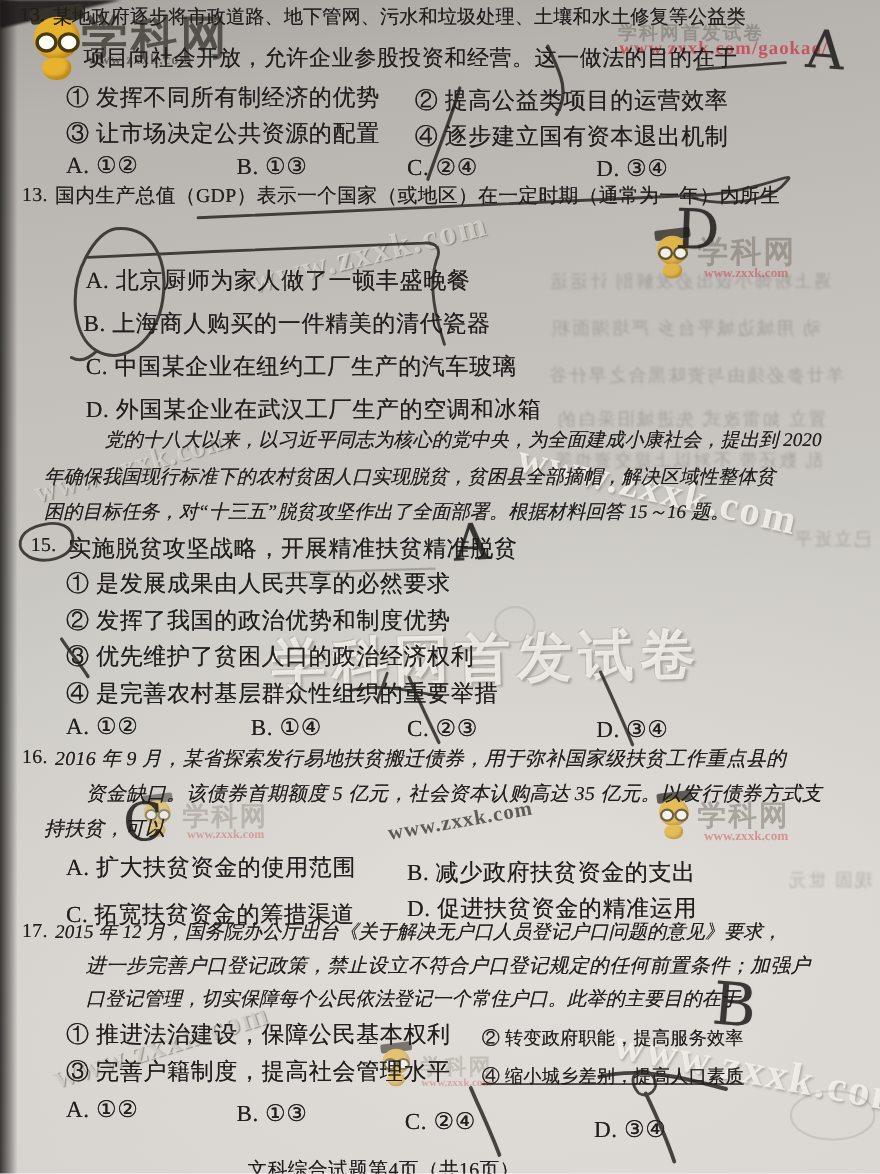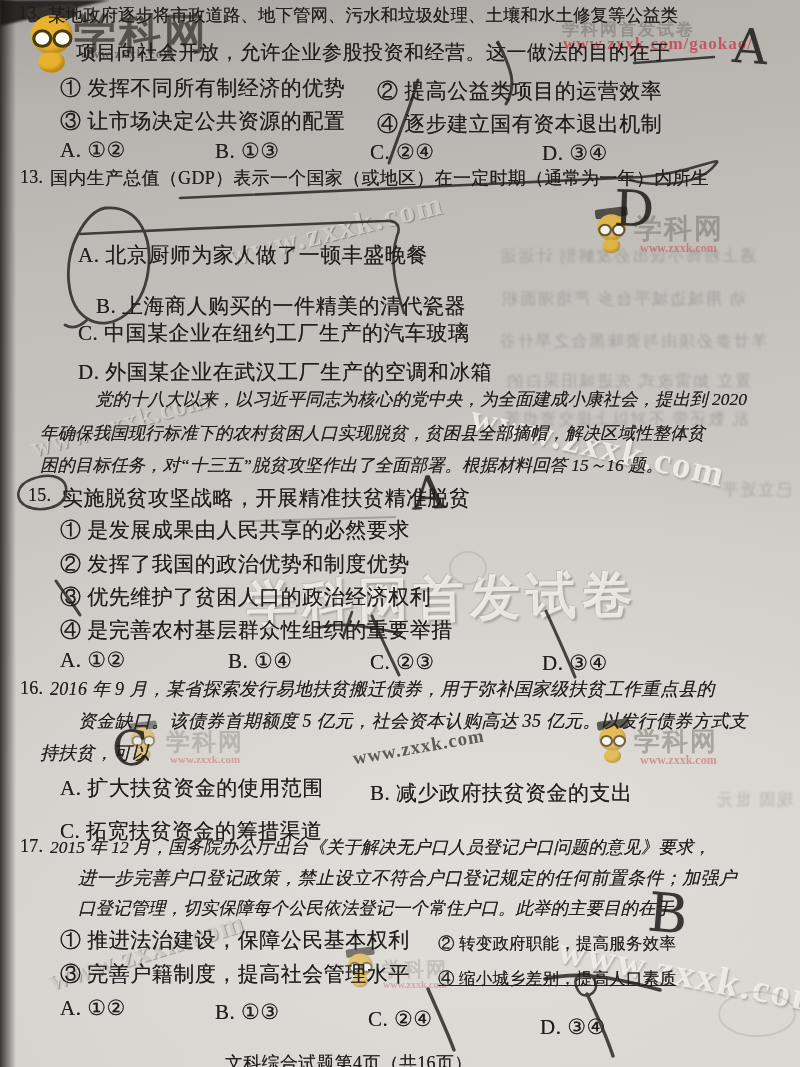--- a/index.html
+++ b/index.html
@@ -135,21 +135,21 @@
   <div class="t" style="left:377px;top:110px;">④ 逐步建立国有资本退出机制</div>
   <div class="t" style="left:60px;top:138px;">A. ①②</div>
   <div class="t" style="left:215px;top:139px;">B. ①③</div>
   <div class="t" style="left:370px;top:140px;">C. ②④</div>
   <div class="t" style="left:542px;top:141px;">D. ③④</div>
   <div class="hw" style="left:733px;top:18px;font-size:48px;transform:rotate(4deg);">A</div>
 
   <div class="t f18" style="left:20px;top:167px;">13.</div>
   <div class="t f18" style="left:50px;top:166px;">国内生产总值（GDP）表示一个国家（或地区）在一定时期（通常为一年）内所生</div>
   <div class="t" style="left:78px;top:241px;">A. 北京厨师为家人做了一顿丰盛晚餐</div>
-  <div class="t" style="left:96px;top:280px;margin-top:12px;">B. 上海商人购买的一件精美的清代瓷器</div>
+  <div class="t" style="left:76px;top:280px;">B. 上海商人购买的一件精美的清代瓷器</div>
   <div class="t" style="left:78px;top:319px;">C. 中国某企业在纽约工厂生产的汽车玻璃</div>
   <div class="t" style="left:78px;top:358px;">D. 外国某企业在武汉工厂生产的空调和冰箱</div>
   <div class="hw" style="left:614px;top:180px;font-size:50px;transform:rotate(2deg);">D</div>
 
   <div class="t kai f17" style="left:95px;top:387px;">党的十八大以来，以习近平同志为核心的党中央，为全面建成小康社会，提出到 2020</div>
   <div class="t kai f17" style="left:40px;top:421px;">年确保我国现行标准下的农村贫困人口实现脱贫，贫困县全部摘帽，解决区域性整体贫</div>
   <div class="t kai f17" style="left:40px;top:453px;">困的目标任务，对“十三五”脱贫攻坚作出了全面部署。根据材料回答 15～16 题。</div>
 
   <div class="t f18" style="left:28px;top:485px;">15.</div>
   <div class="t" style="left:62px;top:484px;">实施脱贫攻坚战略，开展精准扶贫精准脱贫</div>
@@ -163,20 +163,21 @@
   <div class="t" style="left:542px;top:651px;">D. ③④</div>
   <div class="hw" style="left:412px;top:466px;font-size:46px;transform:rotate(-3deg);">A</div>
 
   <div class="t f18" style="left:20px;top:678px;">16.</div>
   <div class="t kai f18" style="left:50px;top:677px;">2016 年 9 月，某省探索发行易地扶贫搬迁债券，用于弥补国家级扶贫工作重点县的</div>
   <div class="t kai f18" style="left:78px;top:709px;">资金缺口。该债券首期额度 5 亿元，社会资本认购高达 35 亿元。以发行债券方式支</div>
   <div class="t kai f18" style="left:40px;top:741px;">持扶贫，可以</div>
   <div class="t" style="left:60px;top:774px;">A. 扩大扶贫资金的使用范围</div>
   <div class="t" style="left:370px;top:779px;">B. 减少政府扶贫资金的支出</div>
   <div class="t" style="left:60px;top:806px;margin-top:11px;">C. 拓宽扶贫资金的筹措渠道</div>
+  <div class="t" style="left:370px;top:812px;">D. 促进扶贫资金的精准运用</div>
   <div class="hw" style="left:112px;top:720px;font-size:48px;transform:rotate(-4deg);">C</div>
 
   <div class="t f18" style="left:20px;top:836px;">17.</div>
   <div class="t kai f17" style="left:50px;top:835px;">2015 年 12 月，国务院办公厅出台《关于解决无户口人员登记户口问题的意见》要求，</div>
   <div class="t kai f18" style="left:78px;top:866px;">进一步完善户口登记政策，禁止设立不符合户口登记规定的任何前置条件；加强户</div>
   <div class="t kai f17" style="left:78px;top:896px;">口登记管理，切实保障每个公民依法登记一个常住户口。此举的主要目的在于</div>
   <div class="t" style="left:60px;top:926px;">① 推进法治建设，保障公民基本权利</div>
   <div class="t f16" style="left:438px;top:933px;">② 转变政府职能，提高服务效率</div>
   <div class="t" style="left:60px;top:960px;">③ 完善户籍制度，提高社会管理水平</div>
   <div class="t f16" style="left:438px;top:968px;text-decoration:underline;">④ 缩小城乡差别，提高人口素质</div>

